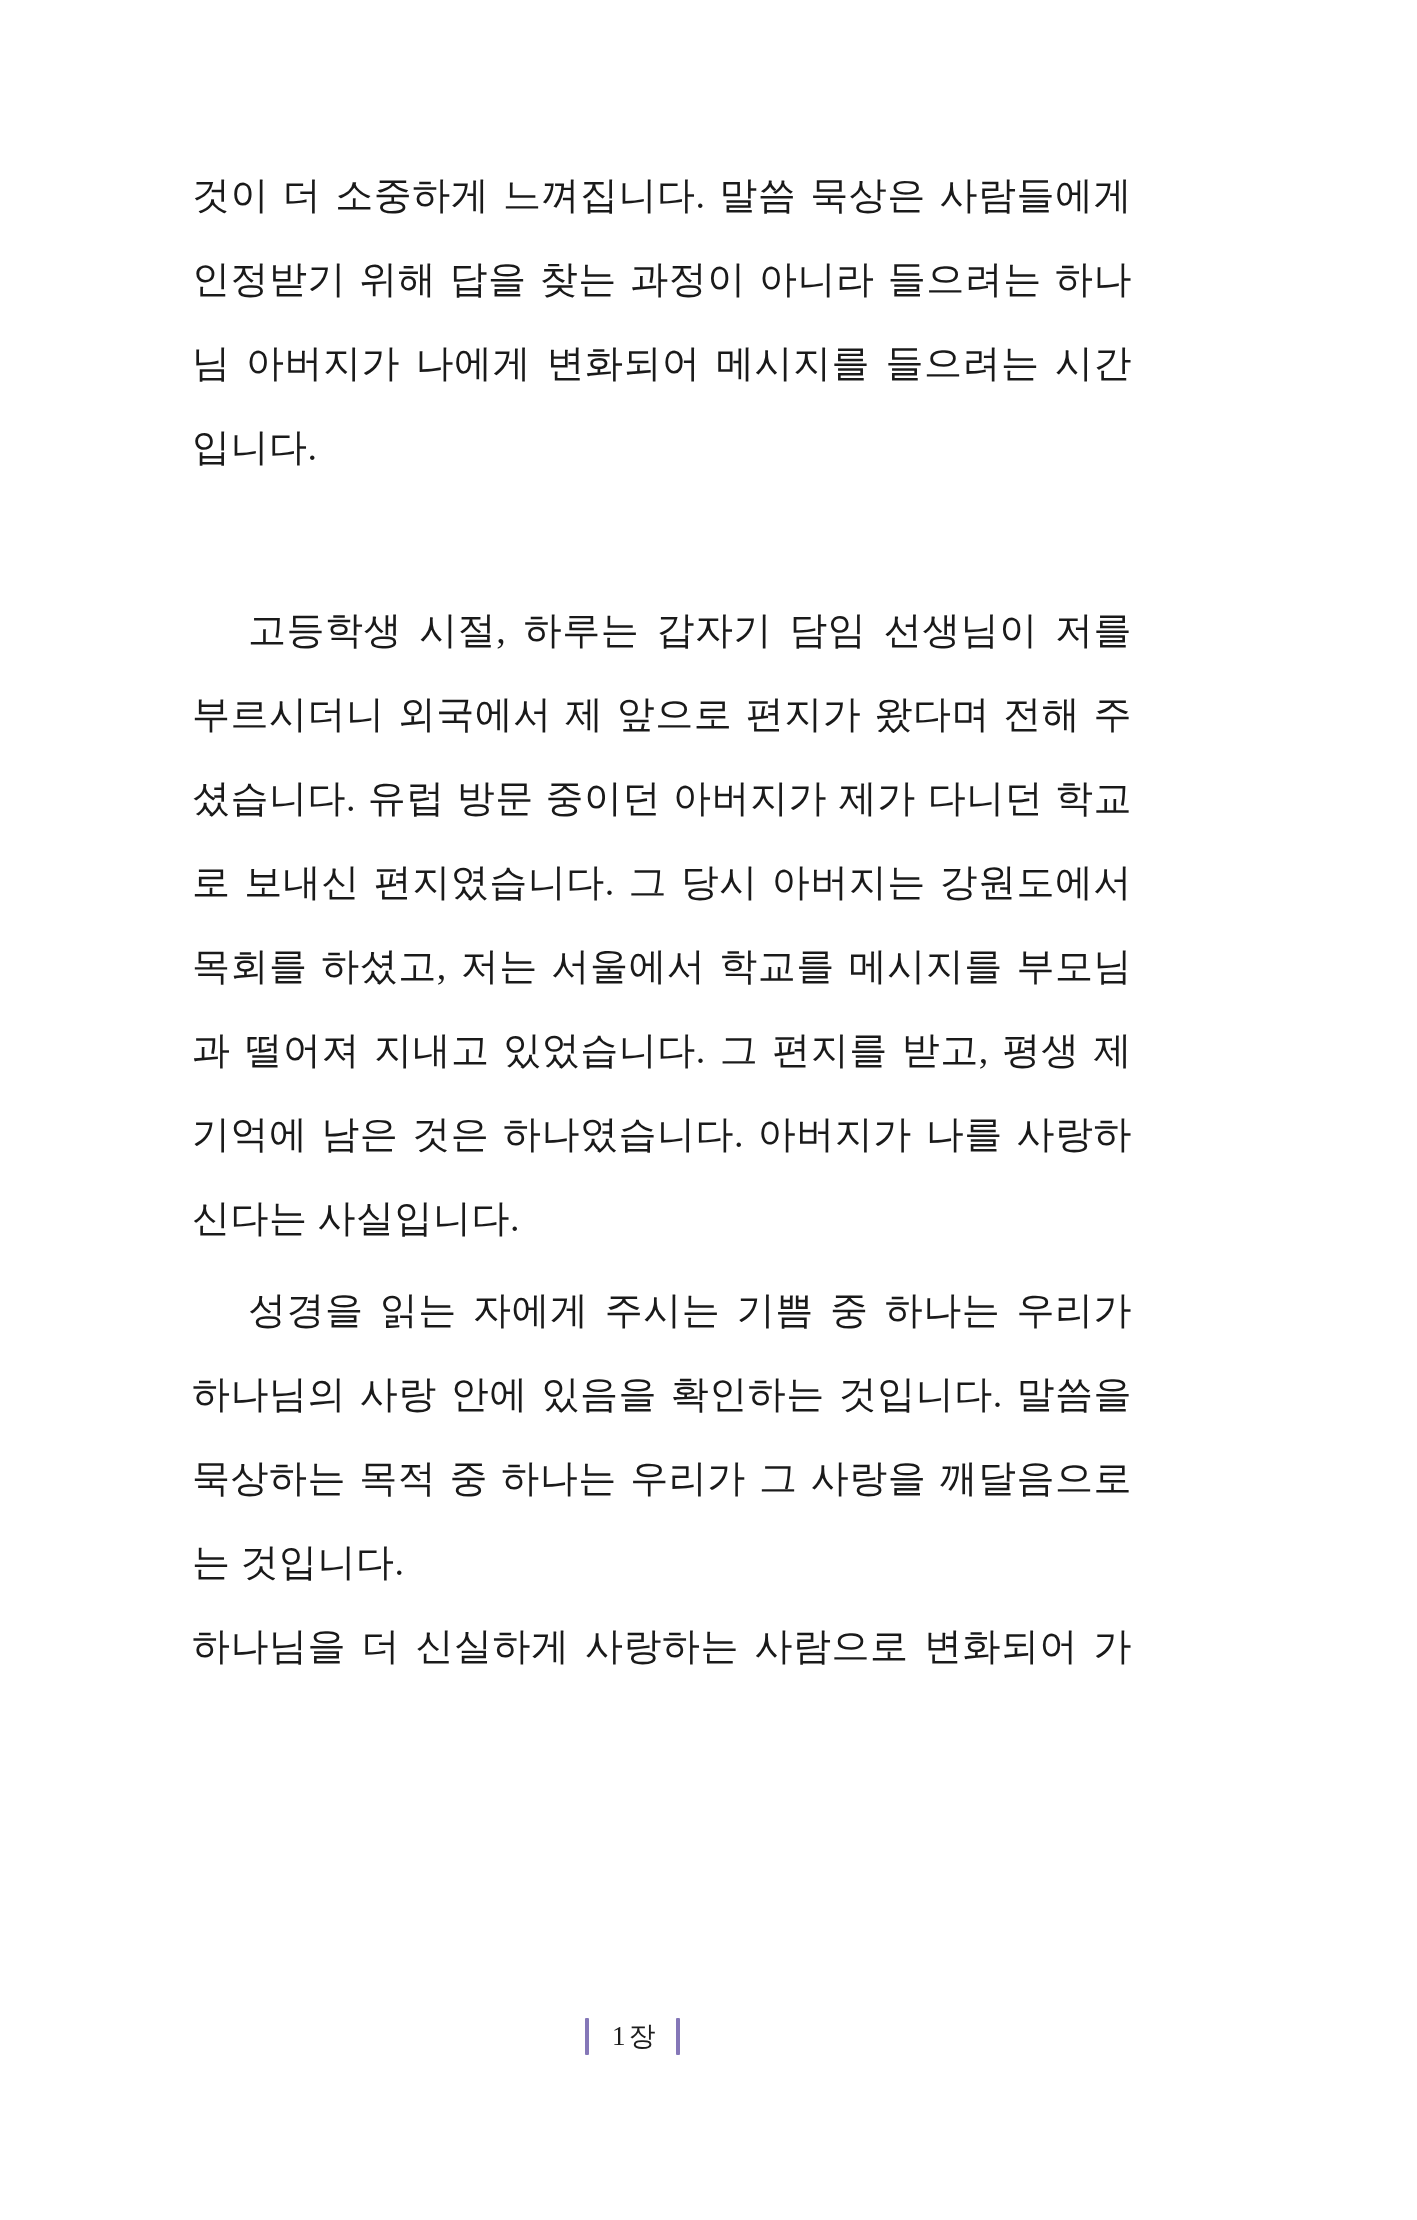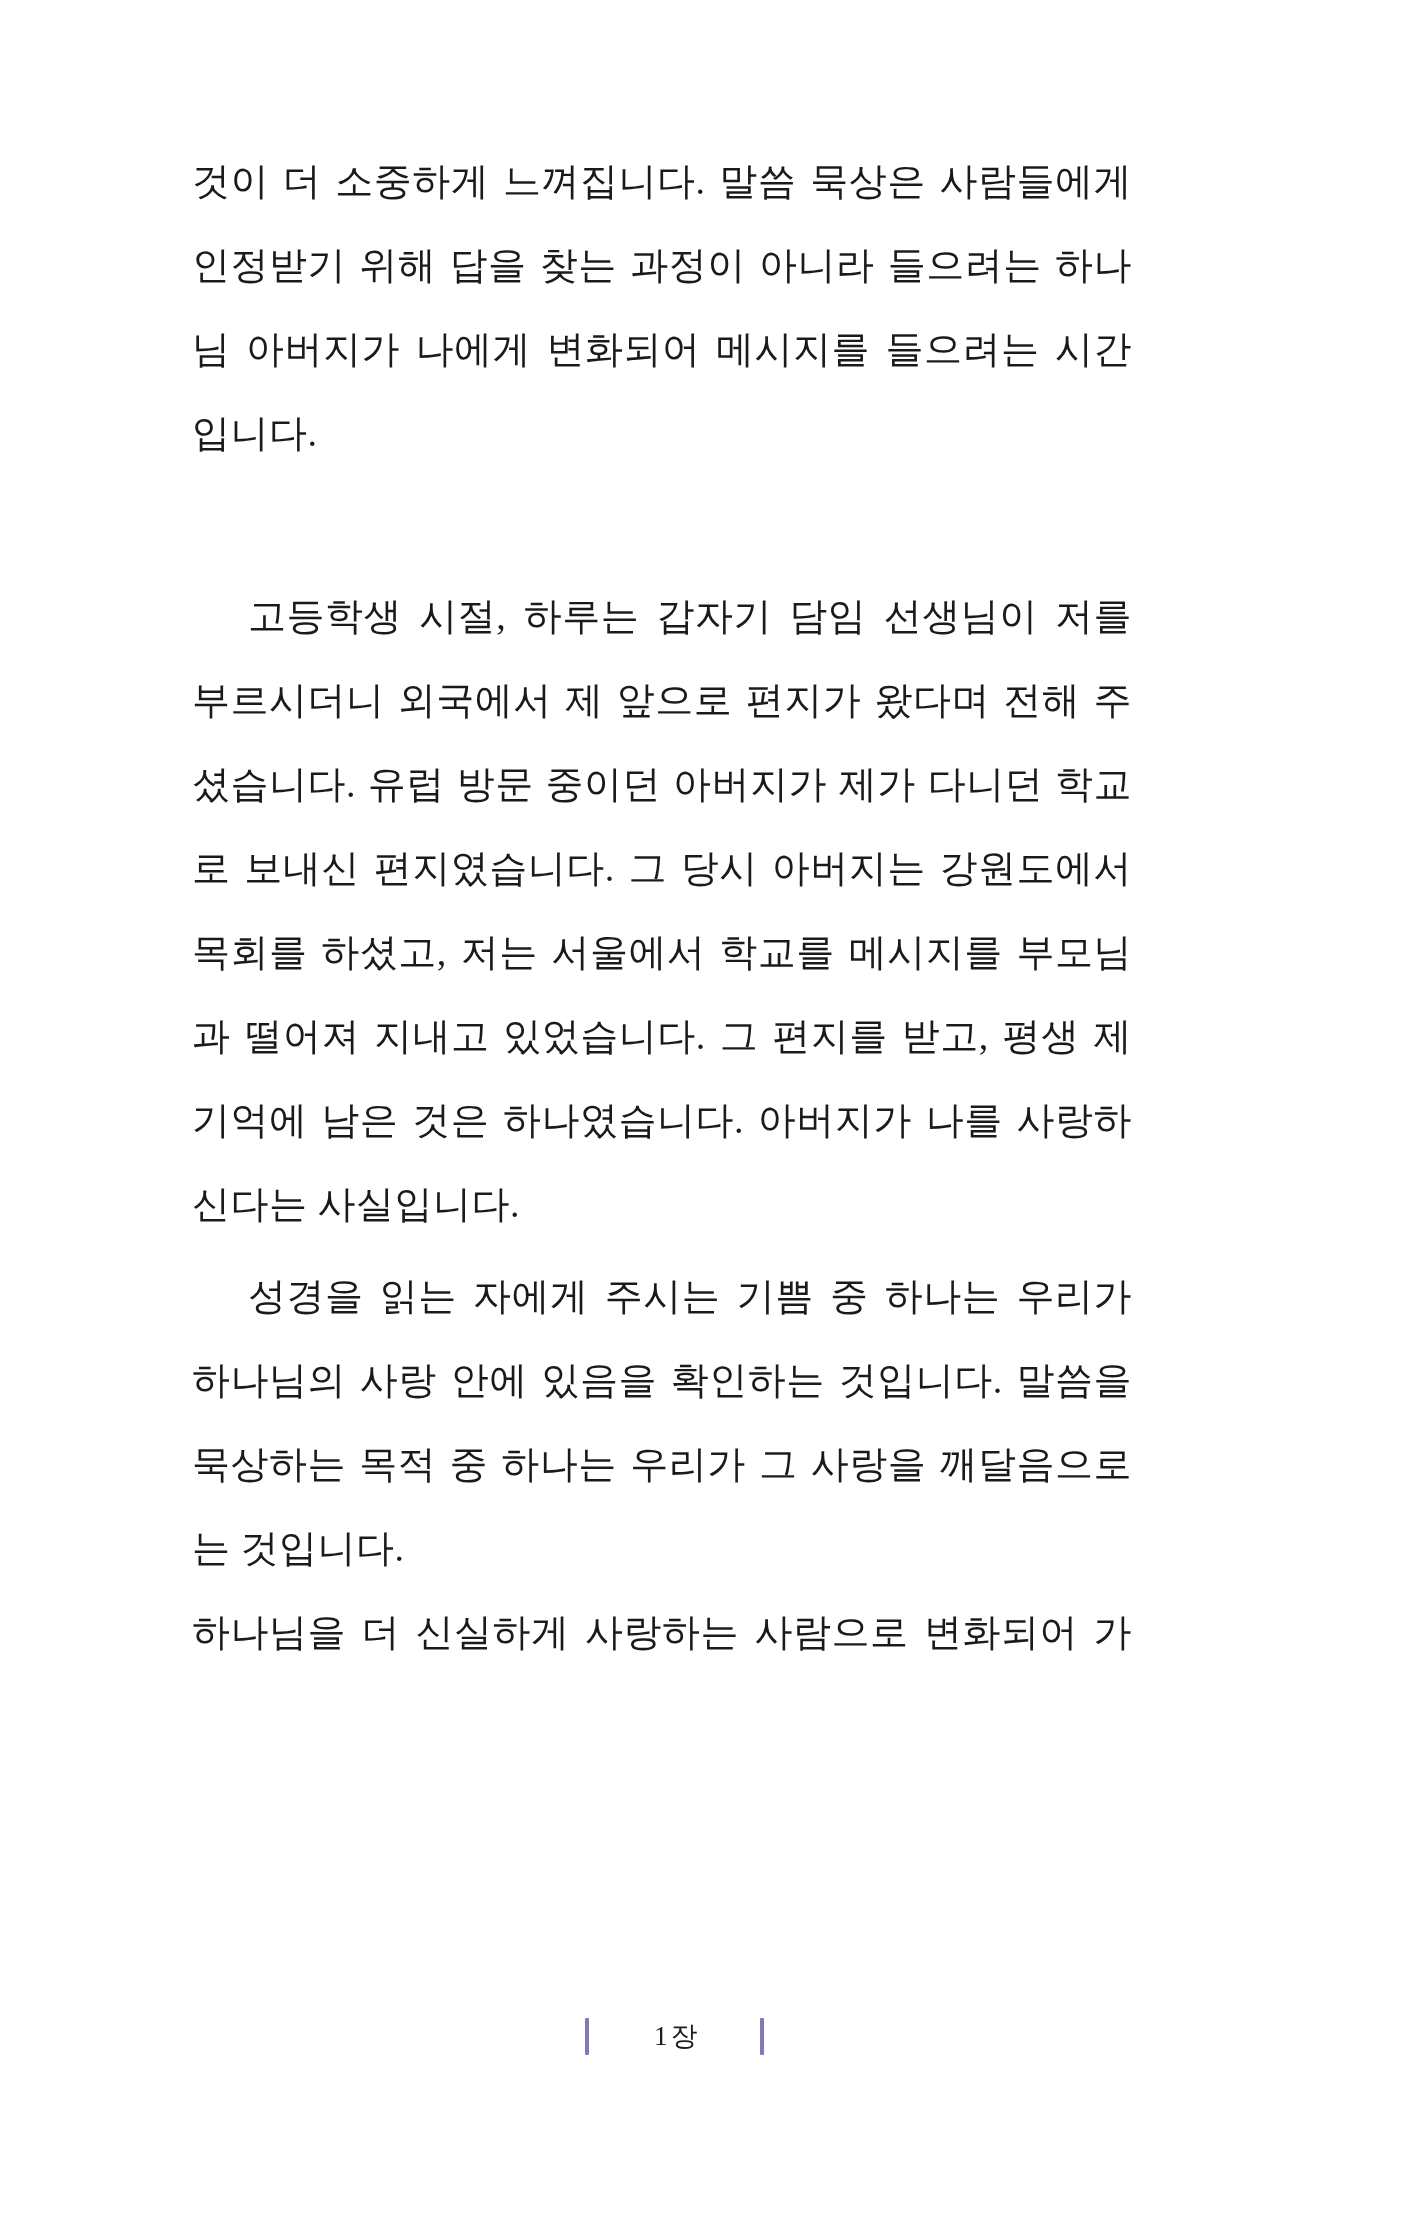--- a/index.html
+++ b/index.html
@@ -16,21 +16,21 @@
     overflow: hidden;
   }
   .page {
     position: absolute;
     inset: 0;
     background: #ffffff;
   }
   .page-text {
     position: absolute;
     left: 192px;
-    top: 139px;
+    top: 153px;
     width: 940px;
   }
   .paragraph {
     margin: 0;
   }
   .paragraph + .paragraph {
     margin-top: 8px;
   }
   .paragraph.gap-after {
     margin-bottom: 99px;
@@ -50,21 +50,20 @@
     padding-left: 56px;
   }
   .line.last {
     text-align-last: left;
   }
   .page-footer {
     position: absolute;
     top: 2018px;
     left: 585px;
     display: flex;
-    gap: 42px;
   }
   .footer-bar {
     width: 4px;
     height: 37px;
     border-radius: 1px;
   }
   .chapter-number {
     font-size: 27px;
     line-height: 37px;
     color: #1d1d1d;

